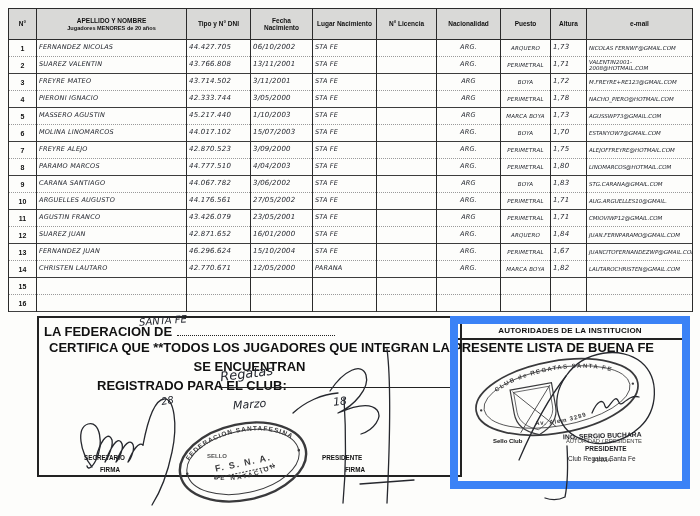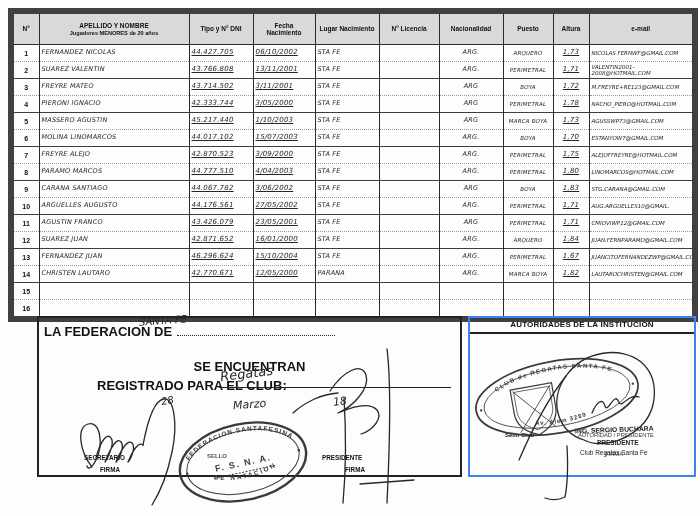--- a/index.html
+++ b/index.html
@@ -8,21 +8,21 @@
     background:#fdfdfb;
     font-family:"Liberation Sans", sans-serif;
     color:#111;
   }
   .page{position:absolute;inset:0;background:#fdfdfb;}
 
   
   table.roster{
     position:absolute;left:8px;top:8px;width:684px;
     border-collapse:collapse;table-layout:fixed;
-    border:6px solid #404040;
+    border:1px solid #404040;
   }
   table.roster th{
     background:#d9d9d7;
     border:1px solid #2b2b2b;
     font-weight:bold;text-align:center;vertical-align:middle;
     height:28px;padding:1px 1px;
   }
   .h-label{font-size:6.5px;line-height:1.15;white-space:pre-line;}
   .h-sub{font-size:5.6px;line-height:1.1;margin-top:1px;}
   table.roster td{
@@ -30,22 +30,22 @@
     height:16px;padding:0 2px;overflow:hidden;vertical-align:middle;
   }
   table.roster tbody tr{border-bottom:1px dotted #9a9a9a;}
   table.roster tbody tr:nth-child(even){border-bottom:1px solid #3d3d3d;}
   table.roster tbody tr:last-child{border-bottom:none;}
   td.num{text-align:center;font-weight:bold;font-size:7px;font-family:"Liberation Sans",sans-serif;}
   .hw{
     font-family:"DejaVu Sans", sans-serif;font-style:italic;
     color:#23262e;font-size:6.5px;letter-spacing:.2px;line-height:1.1;
   }
-  td.c-dni,td.c-fecha,td.c-altura{font-size:7px;text-decoration:underline;}
-  td.c-altura{text-align:center;}
+  td.c-dni,td.c-fecha,td.c-altura{font-size:7px;}
+  td.c-altura{}
   td.c-nacionalidad{text-align:center;}
   td.c-puesto{font-size:5.5px;text-align:center;}
   td.c-email{font-size:5.5px;letter-spacing:0;}
   td.c-licencia{font-size:6px;}
 
   
   .cert-box{
     position:absolute;left:37px;top:316px;width:421px;height:157px;
     border:2px solid #222;background:transparent;
   }
@@ -55,22 +55,22 @@
   .t6{font-size:6.3px;}
   .dots{display:inline-block;border-bottom:1.5px dotted #222;height:8px;vertical-align:baseline;}
   .hw-big{
     position:absolute;font-family:"DejaVu Sans",sans-serif;font-style:italic;
     color:#23262e;white-space:nowrap;
   }
   .club-underline{position:absolute;left:180px;top:69px;width:232px;border-bottom:1.5px solid #222;}
   .sello-print{position:absolute;left:168px;top:135px;font-size:6px;font-weight:bold;color:#555;}
 
   .auth-box{
-    position:absolute;left:468px;top:316px;width:224px;height:157px;
-    border:2px solid #3b82f6;
+    position:absolute;left:450px;top:316px;width:224px;height:157px;
+    border:8px solid #3b82f6;
   }
   .auth-title{
     border-bottom:2px solid #222;height:14px;line-height:14px;
     text-align:center;font-weight:bold;font-size:8px;letter-spacing:.2px;
   }
   .auth-box .line{position:absolute;white-space:nowrap;}
   .printed{color:#3c3c3c;font-size:5.8px;z-index:1;}
   .stamped{color:#1d1d22;font-weight:bold;z-index:2;}
 
   
@@ -329,20 +329,21 @@
       </tbody>
   </table>
 
   <div class="cert-box">
     <div class="line" style="left:5px;top:4px;">
       <span class="b t7">LA FEDERACION DE</span>
       <span class="dots" style="width:158px;"></span>
     </div>
     <div class="hw-big" style="left:100px;top:-3px;font-size:10px;transform:rotate(-4deg);">SANTA FE</div>
 
+    <div class="line b t7" style="left:10px;top:22px;">CERTIFICA QUE **TODOS LOS JUGADORES QUE INTEGRAN LA PRESENTE LISTA DE BUENA FE</div>
 
     <div class="line b t7" style="left:0;top:41px;width:100%;text-align:center;white-space:normal;">SE ENCUENTRAN</div>
 
     <div class="line" style="left:58px;top:58px;">
       <span class="b t7">REGISTRADO PARA EL CLUB:</span>
     </div>
     <div class="club-underline"></div>
     <div class="hw-big" style="left:181px;top:48px;font-size:13px;transform:rotate(-7deg);">Regatas</div>
 
     <div class="hw-big" style="left:122px;top:77px;font-size:10px;transform:rotate(-10deg);">28</div>

